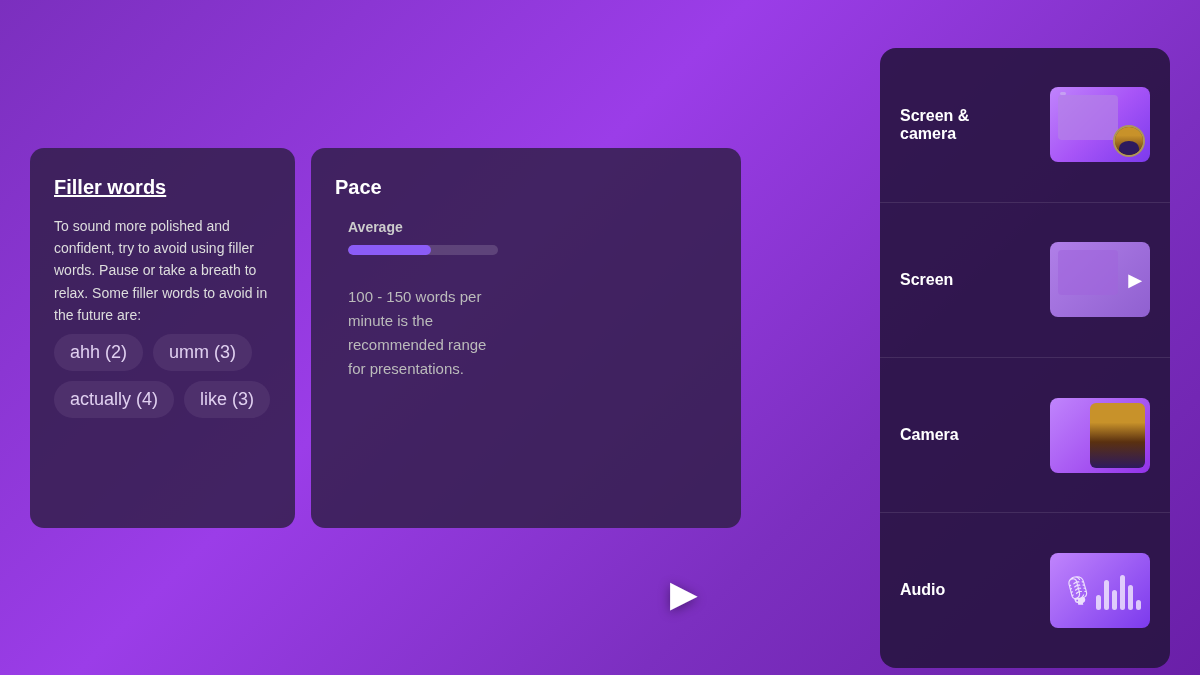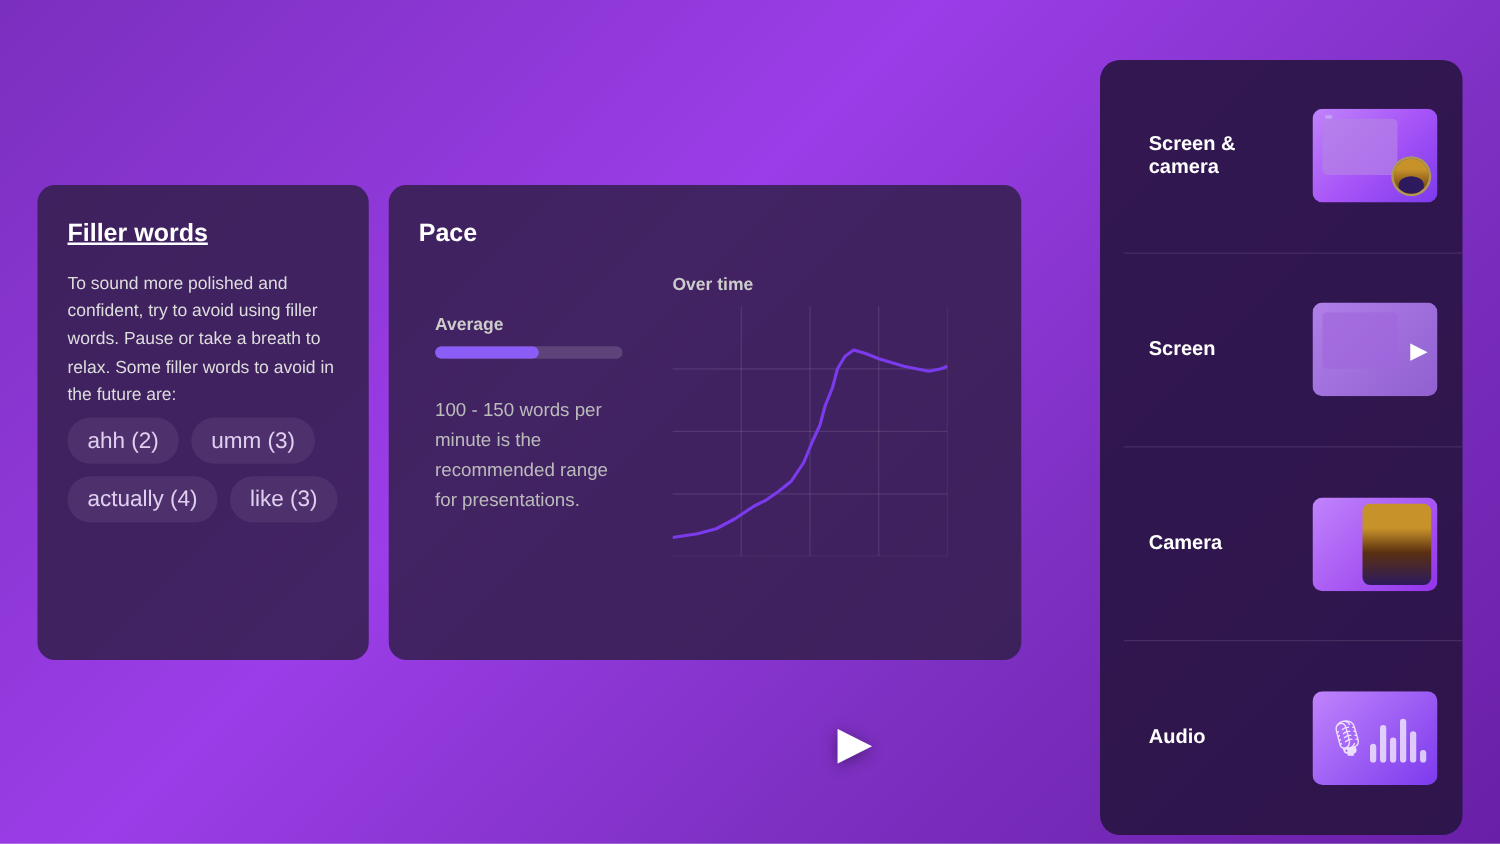--- a/index.html
+++ b/index.html
@@ -62,21 +62,21 @@
     .filler-tag {
       background: rgba(80, 50, 110, 0.9);
       border-radius: 20px;
       padding: 8px 16px;
       font-size: 18px;
       color: #e0d0f0;
       font-weight: 500;
     }
     
     .pace-card {
-      width: 506px;
+      width: 430px;
       min-height: 380px;
     }
     .pace-card h2 {
       font-size: 20px;
       font-weight: 600;
       margin-bottom: 20px;
       color: #fff;
     }
     .pace-content {
       display: flex;
@@ -151,21 +151,20 @@
     }
     .panel-item {
       flex: 1;
       display: flex;
       align-items: center;
       padding: 0 20px;
       border-bottom: 1px solid rgba(255,255,255,0.1);
       cursor: pointer;
       position: relative;
       overflow: hidden;
-      margin-left: 19px;
     }
     .panel-item:last-child {
       border-bottom: none;
     }
     .panel-item-label {
       font-size: 16px;
       font-weight: 600;
       color: #fff;
       z-index: 2;
       flex: 1;
@@ -333,38 +332,20 @@
 
     <div class="card pace-card">
       <h2>Pace</h2>
       <div class="pace-content">
         <div class="pace-left">
           <div class="pace-label">Average</div>
           <div class="pace-bar-container">
             <div class="pace-bar-fill"></div>
           </div>
           <div class="pace-note">100 - 150 words per minute is the recommended range for presentations.</div>
-        </div>
-        <div class="pace-right">
-          <div class="over-time-label">Over time</div>
-          <div class="chart-area">
-            <svg class="chart-svg" viewBox="0 0 220 200">
-
-              <line x1="0" y1="50" x2="220" y2="50" stroke="rgba(255,255,255,0.1)" stroke-width="1"></line>
-              <line x1="0" y1="100" x2="220" y2="100" stroke="rgba(255,255,255,0.1)" stroke-width="1"></line>
-              <line x1="0" y1="150" x2="220" y2="150" stroke="rgba(255,255,255,0.1)" stroke-width="1"></line>
-              <line x1="0" y1="200" x2="220" y2="200" stroke="rgba(255,255,255,0.1)" stroke-width="1"></line>
-              <line x1="55" y1="0" x2="55" y2="200" stroke="rgba(255,255,255,0.1)" stroke-width="1"></line>
-              <line x1="110" y1="0" x2="110" y2="200" stroke="rgba(255,255,255,0.1)" stroke-width="1"></line>
-              <line x1="165" y1="0" x2="165" y2="200" stroke="rgba(255,255,255,0.1)" stroke-width="1"></line>
-              <line x1="220" y1="0" x2="220" y2="200" stroke="rgba(255,255,255,0.1)" stroke-width="1"></line>
-
-              <polyline fill="none" stroke="#7c3aed" stroke-width="2.5" stroke-linejoin="round" points="0,185 20,182 35,178 50,170 65,160 75,155 85,148 95,140 105,125 112,108 118,95 122,80 128,65 132,50 138,40 145,35 155,38 165,42 175,45 185,48 195,50 205,52 215,50 220,48"></polyline>
-            </svg>
-          </div>
         </div>
       </div>
     </div>
 
   </div>
 
   <div class="right-panel">
 
     <div class="panel-item">
       <span class="panel-item-label">Screen &amp;<br>camera</span>

